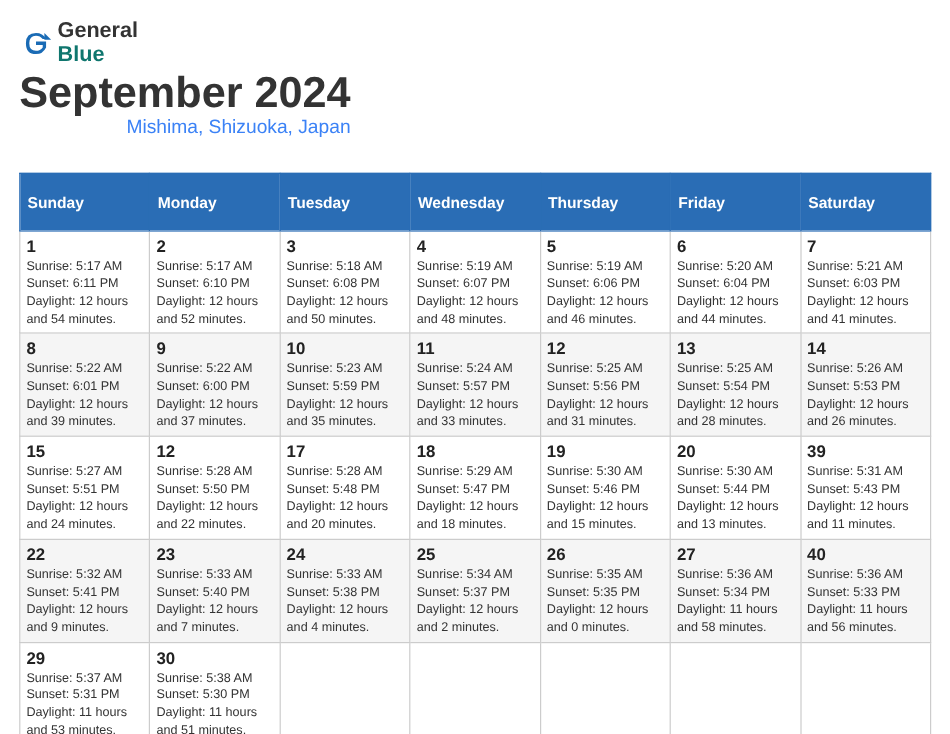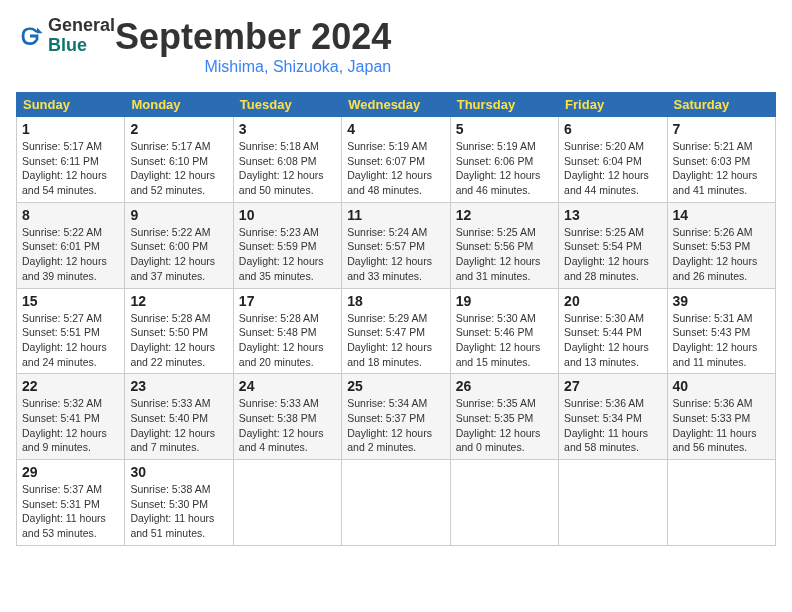--- a/index.html
+++ b/index.html
@@ -5,23 +5,24 @@
     * { box-sizing: border-box; margin: 0; padding: 0; }
     body {
       font-family: Arial, sans-serif;
       background: #fff;
       width: 792px;
       min-height: 612px;
       padding: 16px;
     }
     .header-area {
       display: flex;
-      justify-content: flex-start;
+      justify-content: flex-end;
       align-items: flex-start;
-      margin-bottom: 16px;
+      margin-bottom: 28px;
+      flex-direction: column;
     }
     .logo {
       display: flex;
       align-items: center;
       gap: 4px;
     }
     .logo-text {
       font-size: 18px;
       font-weight: bold;
       line-height: 1.1;
@@ -42,23 +43,23 @@
       font-size: 16px;
       color: #3b82f6;
     }
     .calendar-table {
       width: 100%;
       border-collapse: collapse;
       font-size: 11px;
     }
     .calendar-table th {
       background-color: #2a6db5;
-      color: #fde047;
+      color: #ffffff;
       text-align: left;
-      padding: 4px 6px;
+      padding: 16px 6px;
       font-size: 13px;
       font-weight: bold;
       border: 1px solid #2a6db5;
     }
     .calendar-table td {
       border: 1px solid #ccc;
       vertical-align: top;
       padding: 4px 5px;
       width: calc(100% / 7);
       min-height: 70px;

